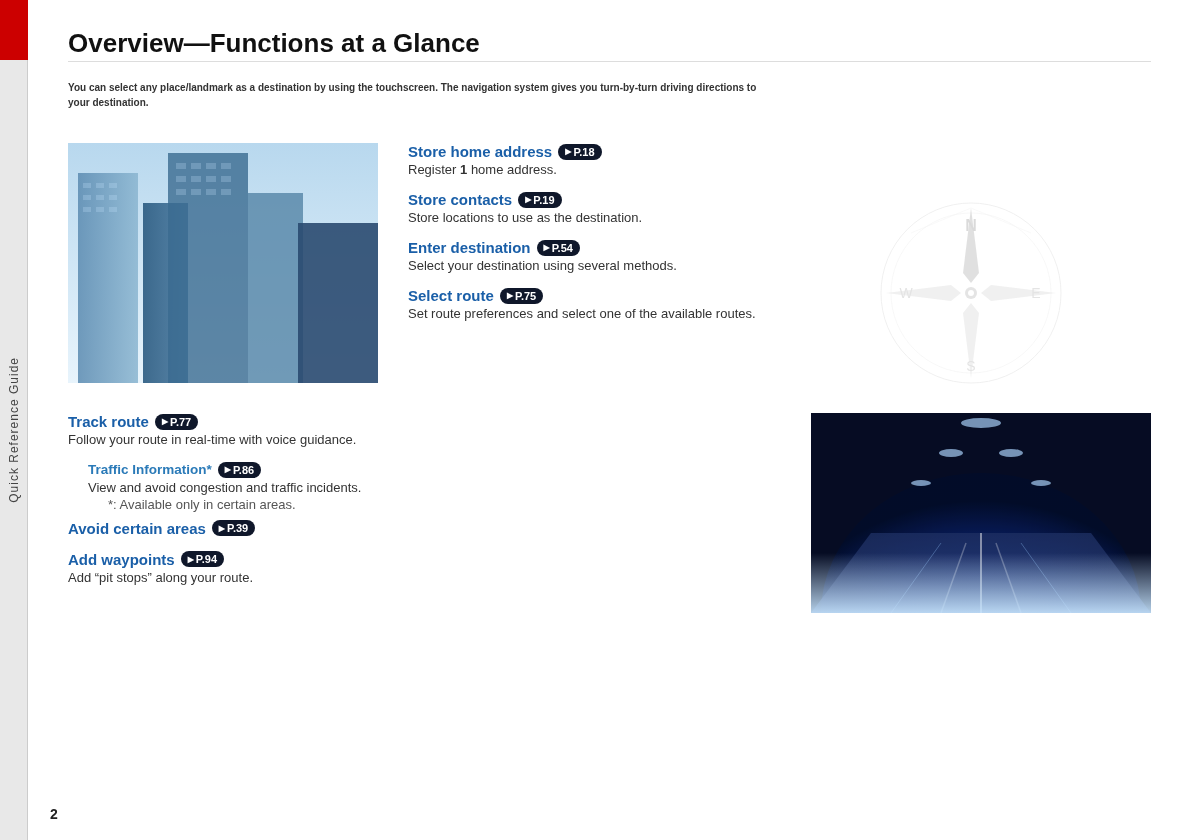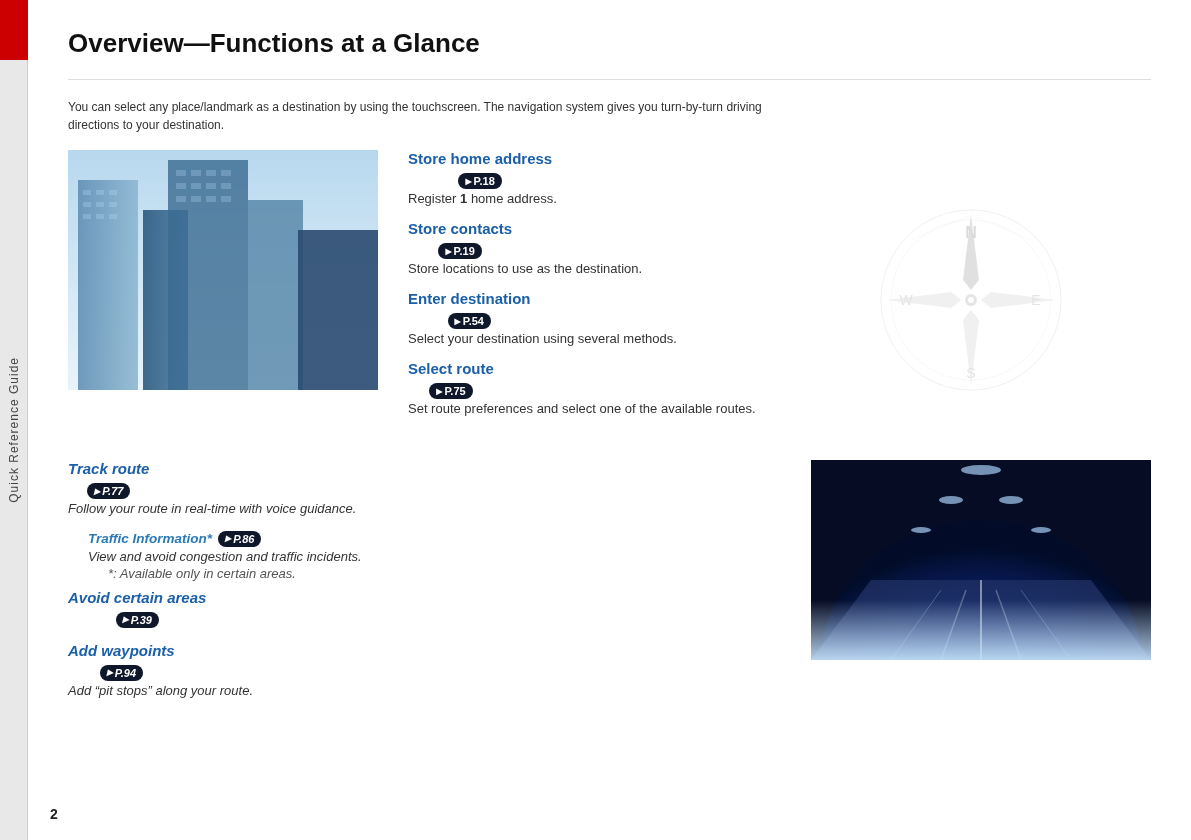--- a/index.html
+++ b/index.html
@@ -51,21 +51,21 @@
       overflow: hidden;
     }
 
     
     .page-title {
       font-size: 26px;
       font-weight: bold;
       color: #111;
       margin-bottom: 18px;
       border-bottom: 1px solid #ddd;
-      padding-bottom: 20px;
+      padding-bottom: 2px;
     }
 
     
     .nav-section {
       display: flex;
       gap: 0;
     }
     .nav-label {
       width: 160px;
       flex-shrink: 0;
@@ -73,25 +73,26 @@
     }
     .nav-label-text {
       color: #1a5fa8;
       font-size: 17px;
       font-weight: bold;
     }
     .nav-content {
       flex: 1;
     }
     .nav-description {
-      font-size: 12px;
+      font-size: 10px;
       color: #333;
       line-height: 1.5;
-      margin-bottom: 16px;
+      margin-bottom: 33px;
       max-width: 700px;
+      font-weight: bold;
     }
 
     
     .top-section {
       display: flex;
       gap: 30px;
       margin-bottom: 30px;
     }
 
     .building-image {
@@ -141,21 +142,20 @@
     .feature-item {
       margin-bottom: 14px;
     }
     .feature-title {
       color: #1a5fa8;
       font-size: 15px;
       font-weight: bold;
       display: inline-flex;
       align-items: center;
       gap: 6px;
-      flex-direction: column;
     }
     .feature-desc {
       font-size: 13px;
       color: #333;
       margin-top: 2px;
     }
 
     .page-badge {
       display: inline-flex;
       align-items: center;
@@ -173,21 +173,20 @@
     }
 
     
     .bottom-section {
       display: flex;
       gap: 30px;
       margin-top: 10px;
     }
     .bottom-features {
       flex: 1;
-      font-style: italic;
     }
     .feature-item-indent {
       margin-left: 20px;
       margin-bottom: 8px;
     }
     .feature-title-indent {
       color: #2a7ab8;
       font-size: 13.5px;
       font-weight: bold;
       display: inline-flex;

